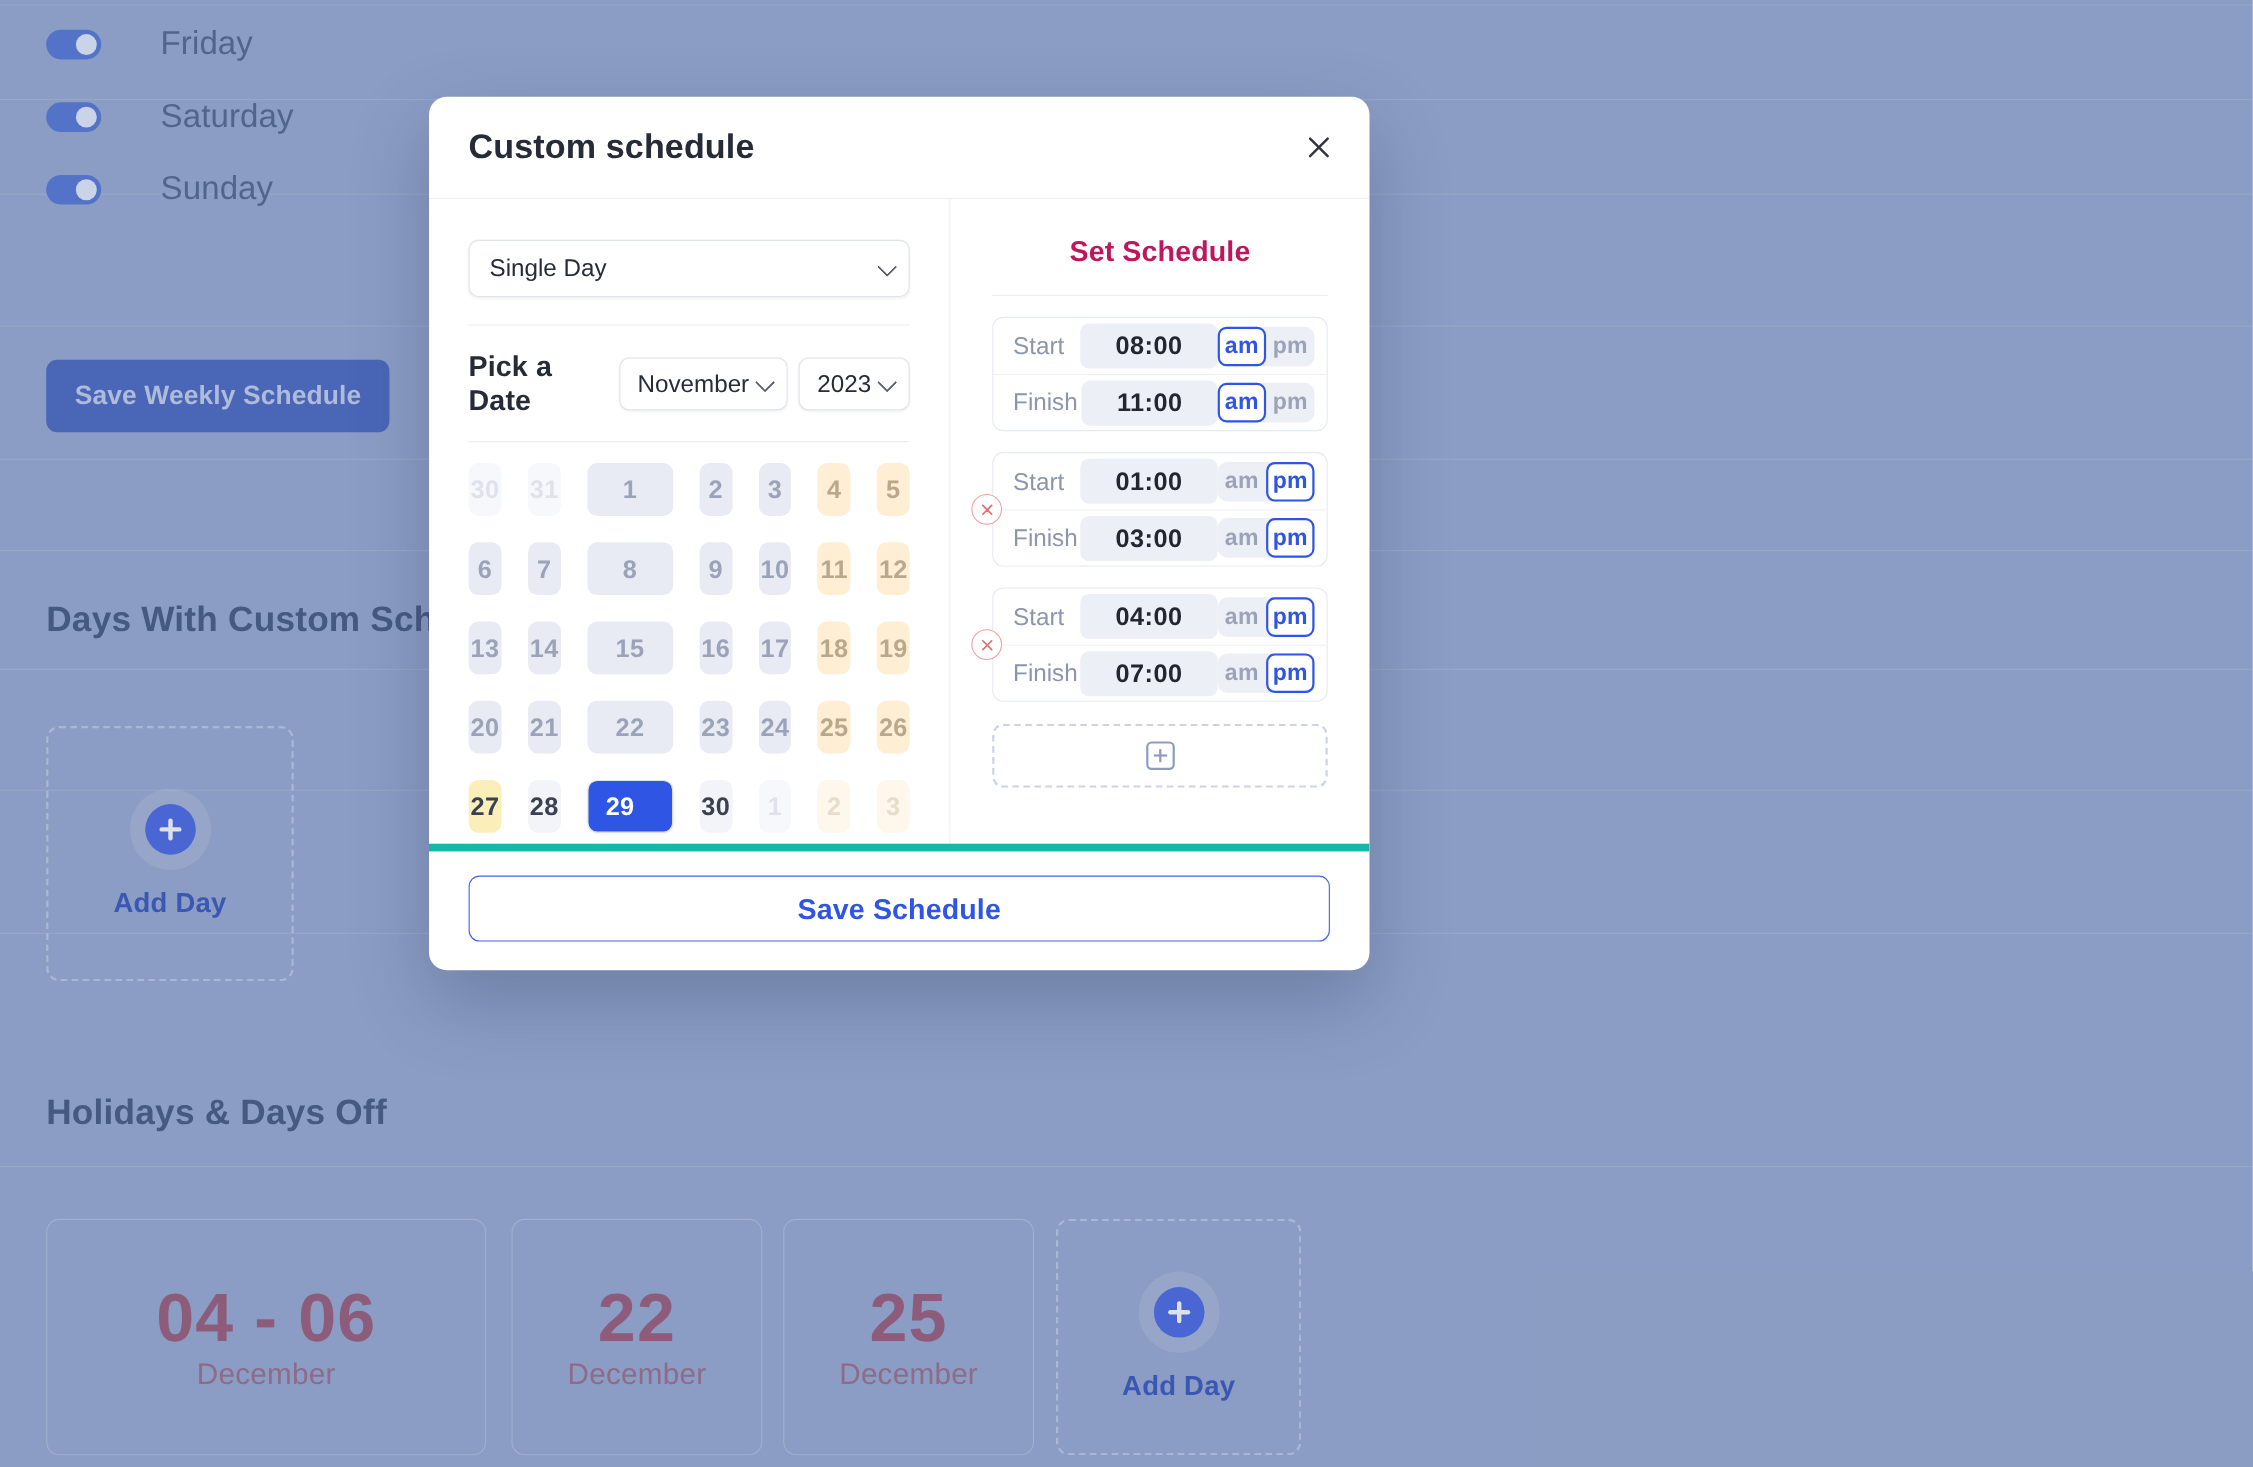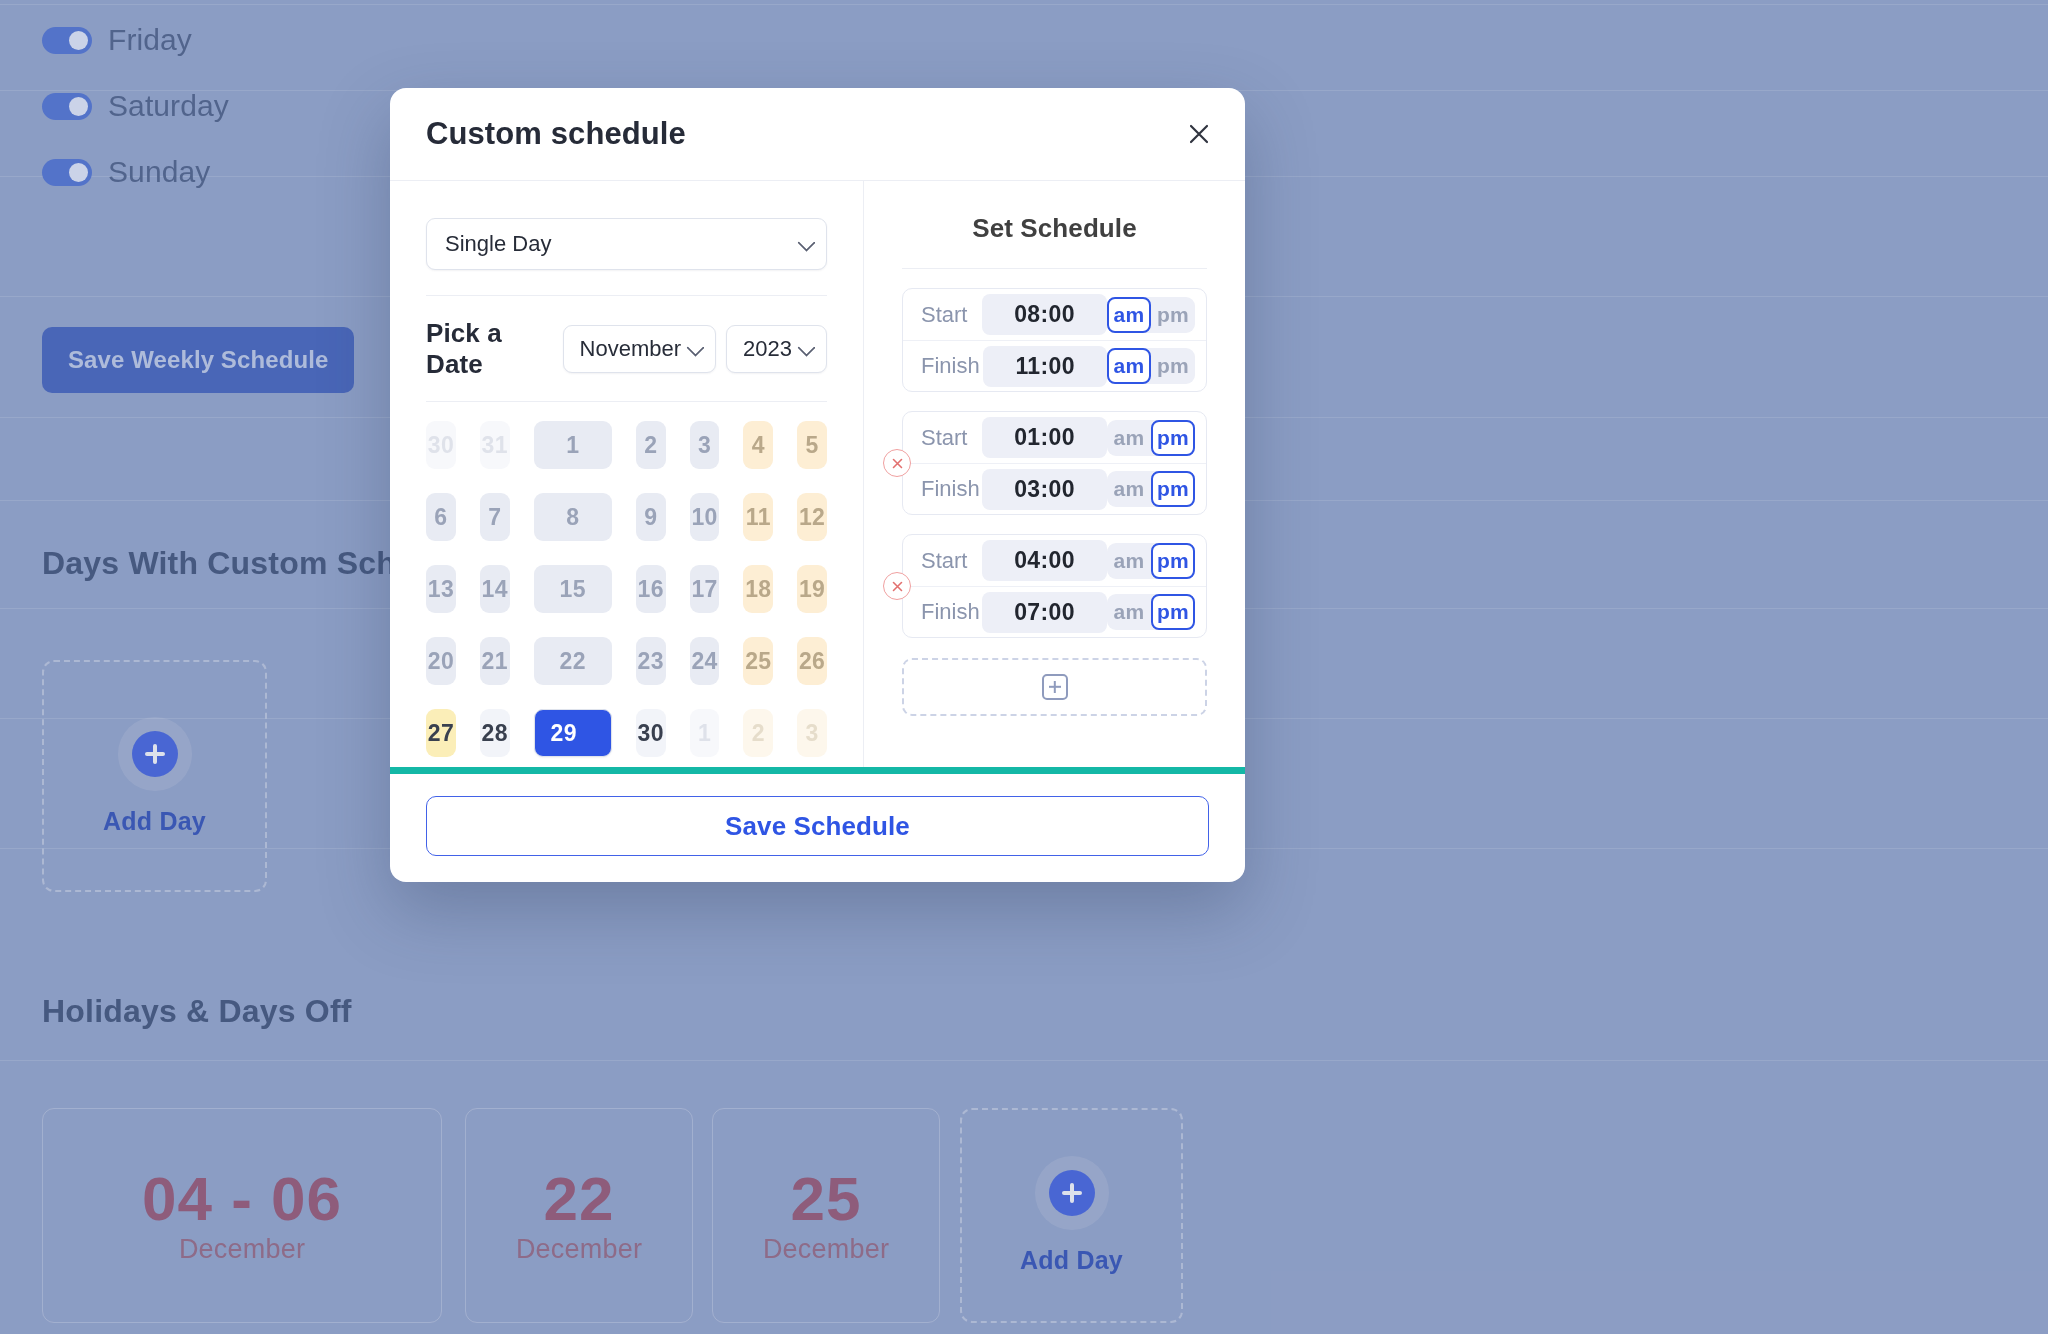--- a/index.html
+++ b/index.html
@@ -15,21 +15,21 @@
     position: absolute; inset: 0;
     background: #97a8cd;
     overflow: hidden;
   }
   .bg-divider {
     position: absolute; left: 0; right: 0; height: 1px;
     background: rgba(255,255,255,0.16);
   }
   .day-row {
     position: absolute; left: 42px;
-    display: flex; align-items: center; gap: 16px;
+    display: flex; align-items: center; gap: 54px;
   }
   .toggle {
     width: 50px; height: 27px; border-radius: 14px;
     background: #4f73d4; position: relative; flex: none;
   }
   .toggle::after {
     content: ""; position: absolute; top: 4px; right: 4px;
     width: 19px; height: 19px; border-radius: 50%;
     background: #e8eefc;
   }
@@ -176,21 +176,21 @@
   .cell.we   { background: #fdeed4; color: #b9a88a; }
   .cell.out  { background: #f7f8fb; color: #dfe2ea; }
   .cell.outwe{ background: #fdf7ec; color: #e6ddcb; }
   .cell.today{ background: #fbeeb8; color: #39404f; }
   .cell.near { background: #f2f4f9; color: #39404f; }
   .cell.sel  { background: #2f55e4; color: #ffffff; }
 
   
   .set-title {
     text-align: center; font-size: 26px; font-weight: 700;
-    color: #404040; letter-spacing: .1px; margin-bottom: 24px;
+    color: #be185d; letter-spacing: .1px; margin-bottom: 24px;
   }
   .set-hr { height: 1px; background: #eceef4; }
   .period-wrap { position: relative; margin-top: 19px; }
   .period {
     border: 1px solid #e6e9f2; border-radius: 10px; background: #fff;
     overflow: hidden;
   }
   .trow {
     display: flex; align-items: center;
     height: 51px; padding: 0 11px 0 18px; 

